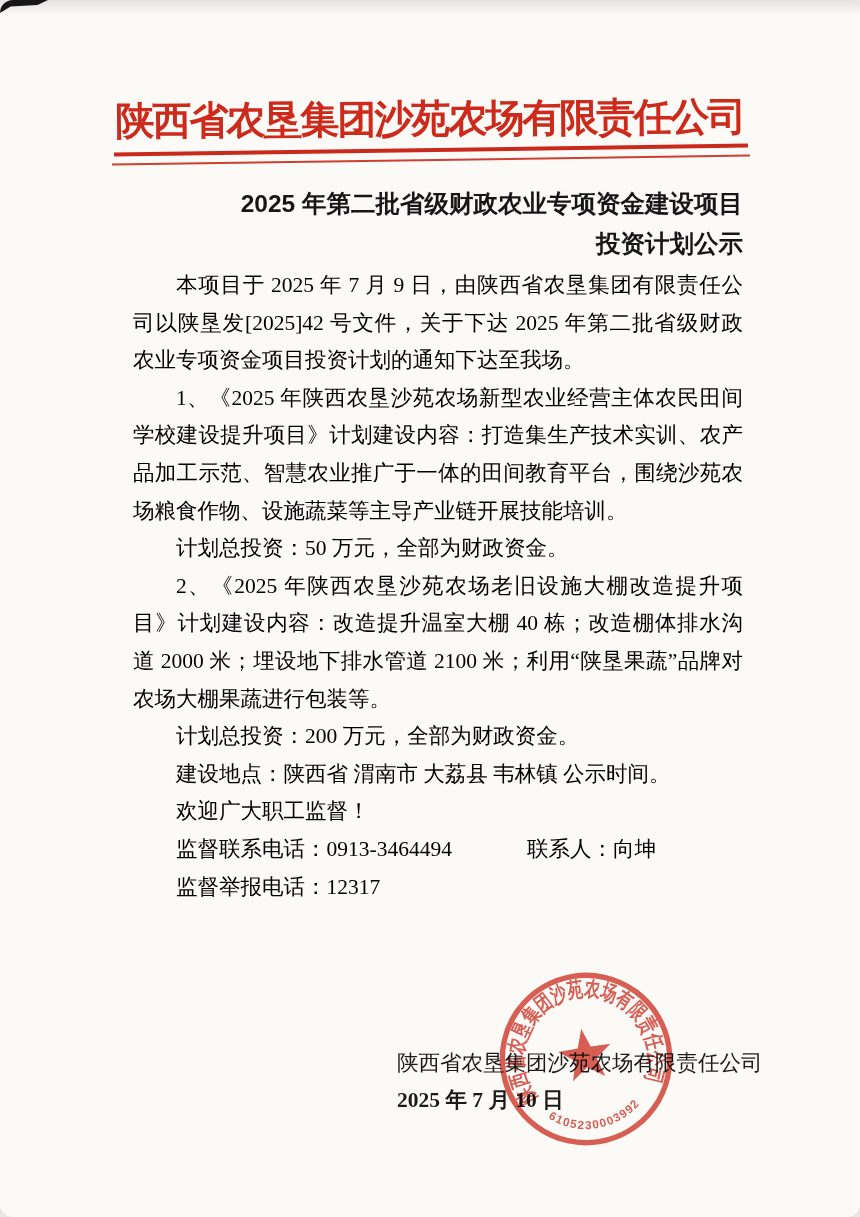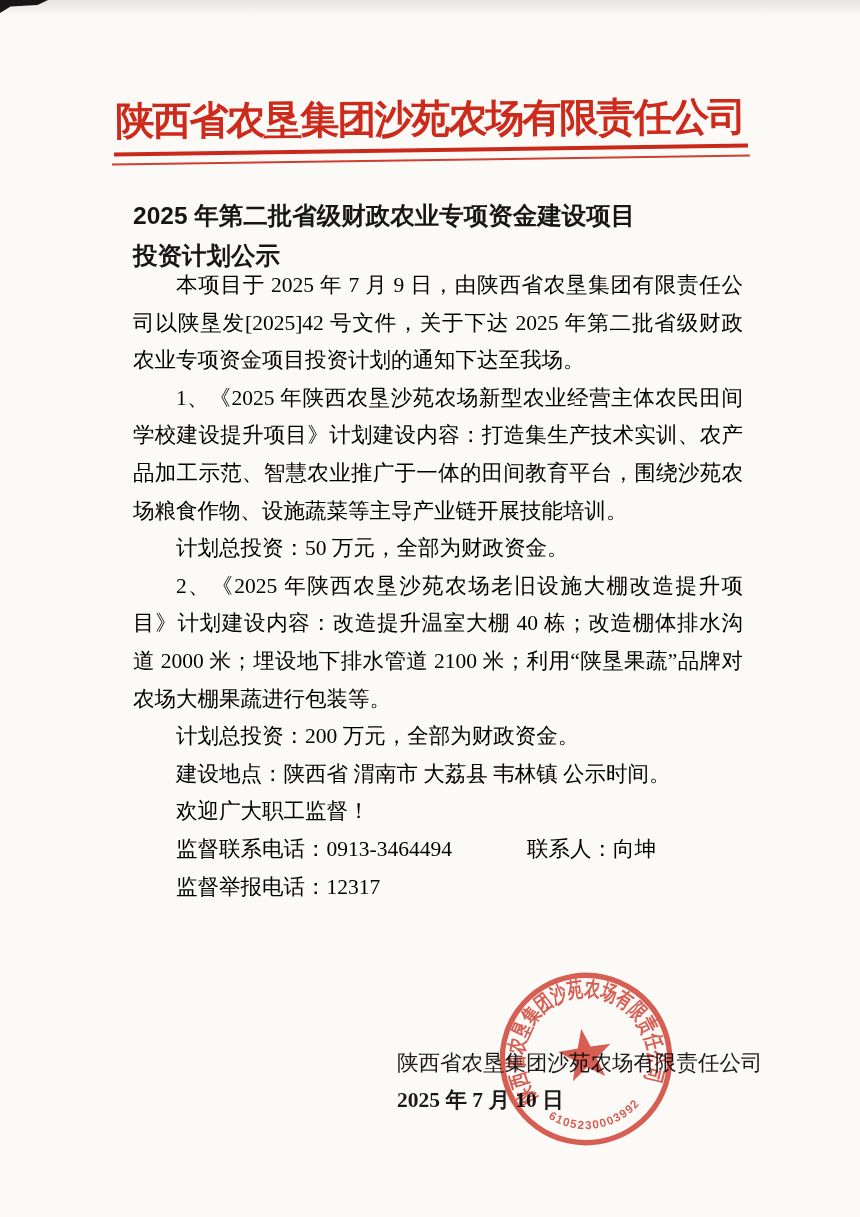--- a/index.html
+++ b/index.html
@@ -5,20 +5,21 @@
   html, body { margin: 0; padding: 0; background: #e9e7e4; }
   .paper {
     position: relative;
     width: 860px;
     height: 1217px;
     margin: 0 auto;
     background: #fbfaf7;
     overflow: hidden;
     font-family: "Liberation Serif", "DejaVu Serif", serif;
     color: #1a1a1a;
+    border-radius: 13px;
   }
   
   .top-shade {
     position: absolute; left: 0; top: 0; width: 100%; height: 16px;
     background: linear-gradient(180deg, rgba(150,145,140,0.22), rgba(150,145,140,0));
     pointer-events: none;
   }
   
   .corner-artifact {
     position: absolute; left: 0; top: 0; width: 48px; height: 13px;
@@ -36,22 +37,22 @@
     line-height: 54px;
     color: #ce2a1c;
     transform: rotate(-0.4deg);
     white-space: nowrap;
   }
   .rule { position: absolute; background: #c9291b; transform: rotate(-0.8deg); }
   .rule-thick { left: 114px; top: 148px; width: 634px; height: 4px; }
   .rule-thin  { left: 112px; top: 159px; width: 638px; height: 2px; opacity: 0.9; }
   
   .doc-title {
-    position: absolute; left: 133px; top: 196px; width: 610px;
-    text-align: left;
+    position: absolute; left: 133px; top: 184px; width: 610px;
+    text-align: right;
     font-family: "Liberation Sans", "DejaVu Sans", sans-serif;
     font-weight: bold;
     font-size: 24.5px;
     line-height: 40px;
     color: #161616;
   }
   
   .body-text {
     position: absolute; left: 133px; top: 267px; width: 610px;
     font-size: 21.5px;

